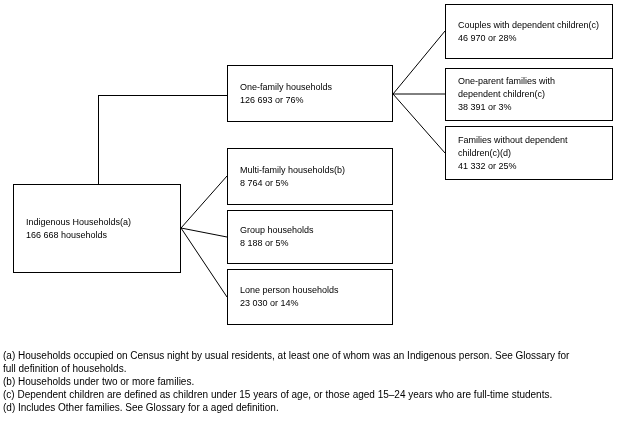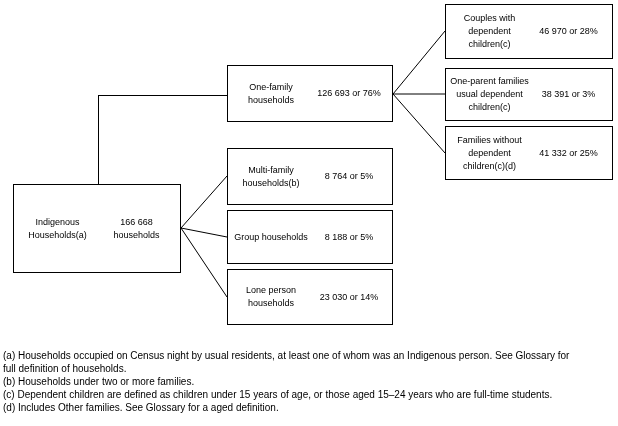--- a/index.html
+++ b/index.html
@@ -30,27 +30,26 @@
   }
   .connectors line.diag {
     shape-rendering: auto;
   }
   .box {
     position: absolute;
     box-sizing: border-box;
     border: 1px solid #000000;
     background: #ffffff;
     display: flex;
-    flex-direction: row;
+    flex-direction: column;
     justify-content: center;
     align-items: center;
-    text-align: center;
     font-size: 9px;
     line-height: 13px;
-    padding: 0 4px;
+    padding: 0 12px;
   }
   .box .bt, .box .bv {
     display: block;
     width: 100%;
   }
   .footnotes {
     position: absolute;
     left: 3px;
     top: 349px;
     width: 614px;
@@ -104,21 +103,21 @@
     <span class="bt">Lone person households</span>
     <span class="bv">23 030 or 14%</span>
   </div>
 
   <div class="box" style="left:445px; top:4px; width:168px; height:55px;">
     <span class="bt">Couples with dependent children(c)</span>
     <span class="bv">46 970 or 28%</span>
   </div>
 
   <div class="box" style="left:445px; top:68px; width:168px; height:53px;">
-    <span class="bt">One-parent families usual dependent children(c)</span>
+    <span class="bt">One-parent families with dependent children(c)</span>
     <span class="bv">38 391 or 3%</span>
   </div>
 
   <div class="box" style="left:445px; top:126px; width:168px; height:54px;">
     <span class="bt">Families without dependent children(c)(d)</span>
     <span class="bv">41 332 or 25%</span>
   </div>
 
   <div class="footnotes">
     <div class="fn-line">(a) Households occupied on Census night by usual residents, at least one of whom was an Indigenous person. See Glossary for</div>

